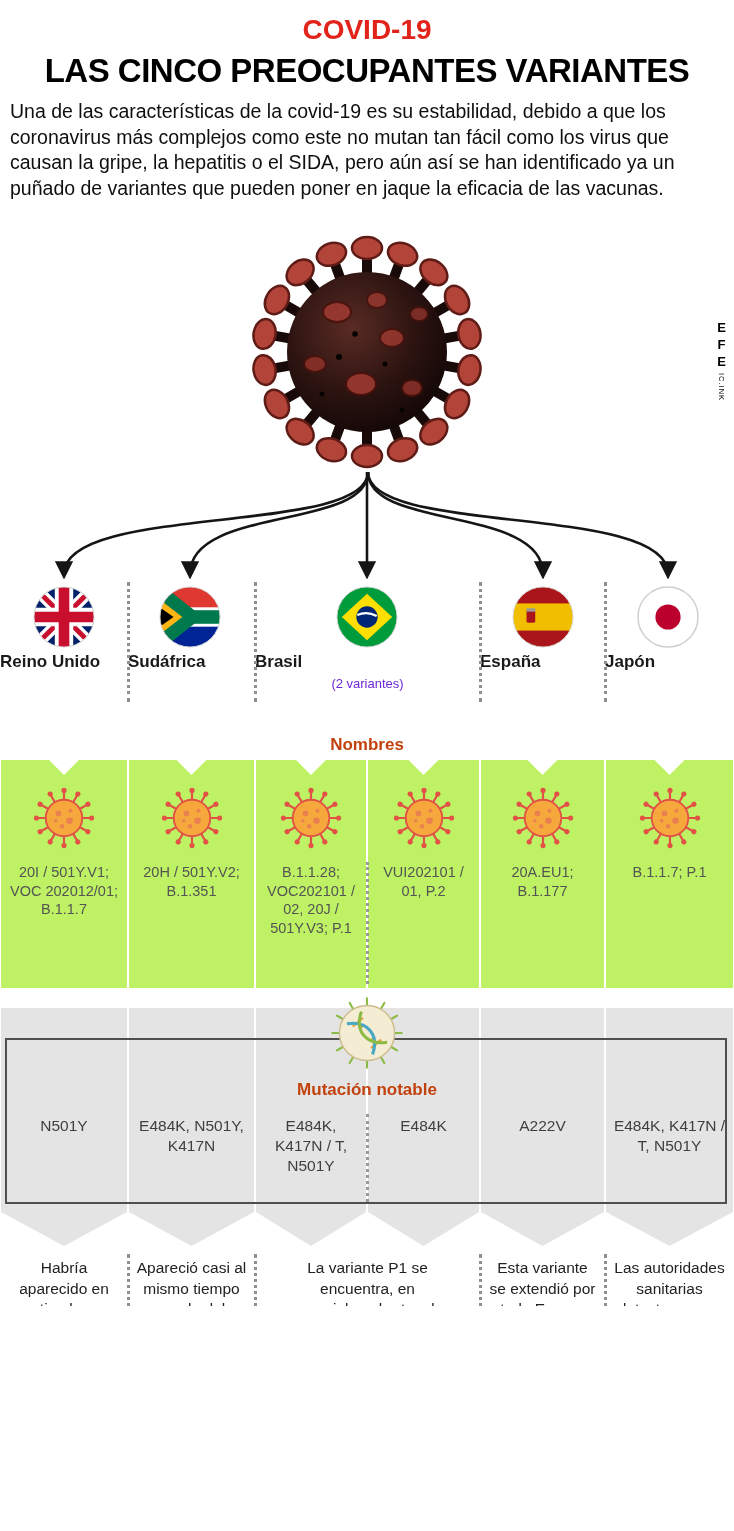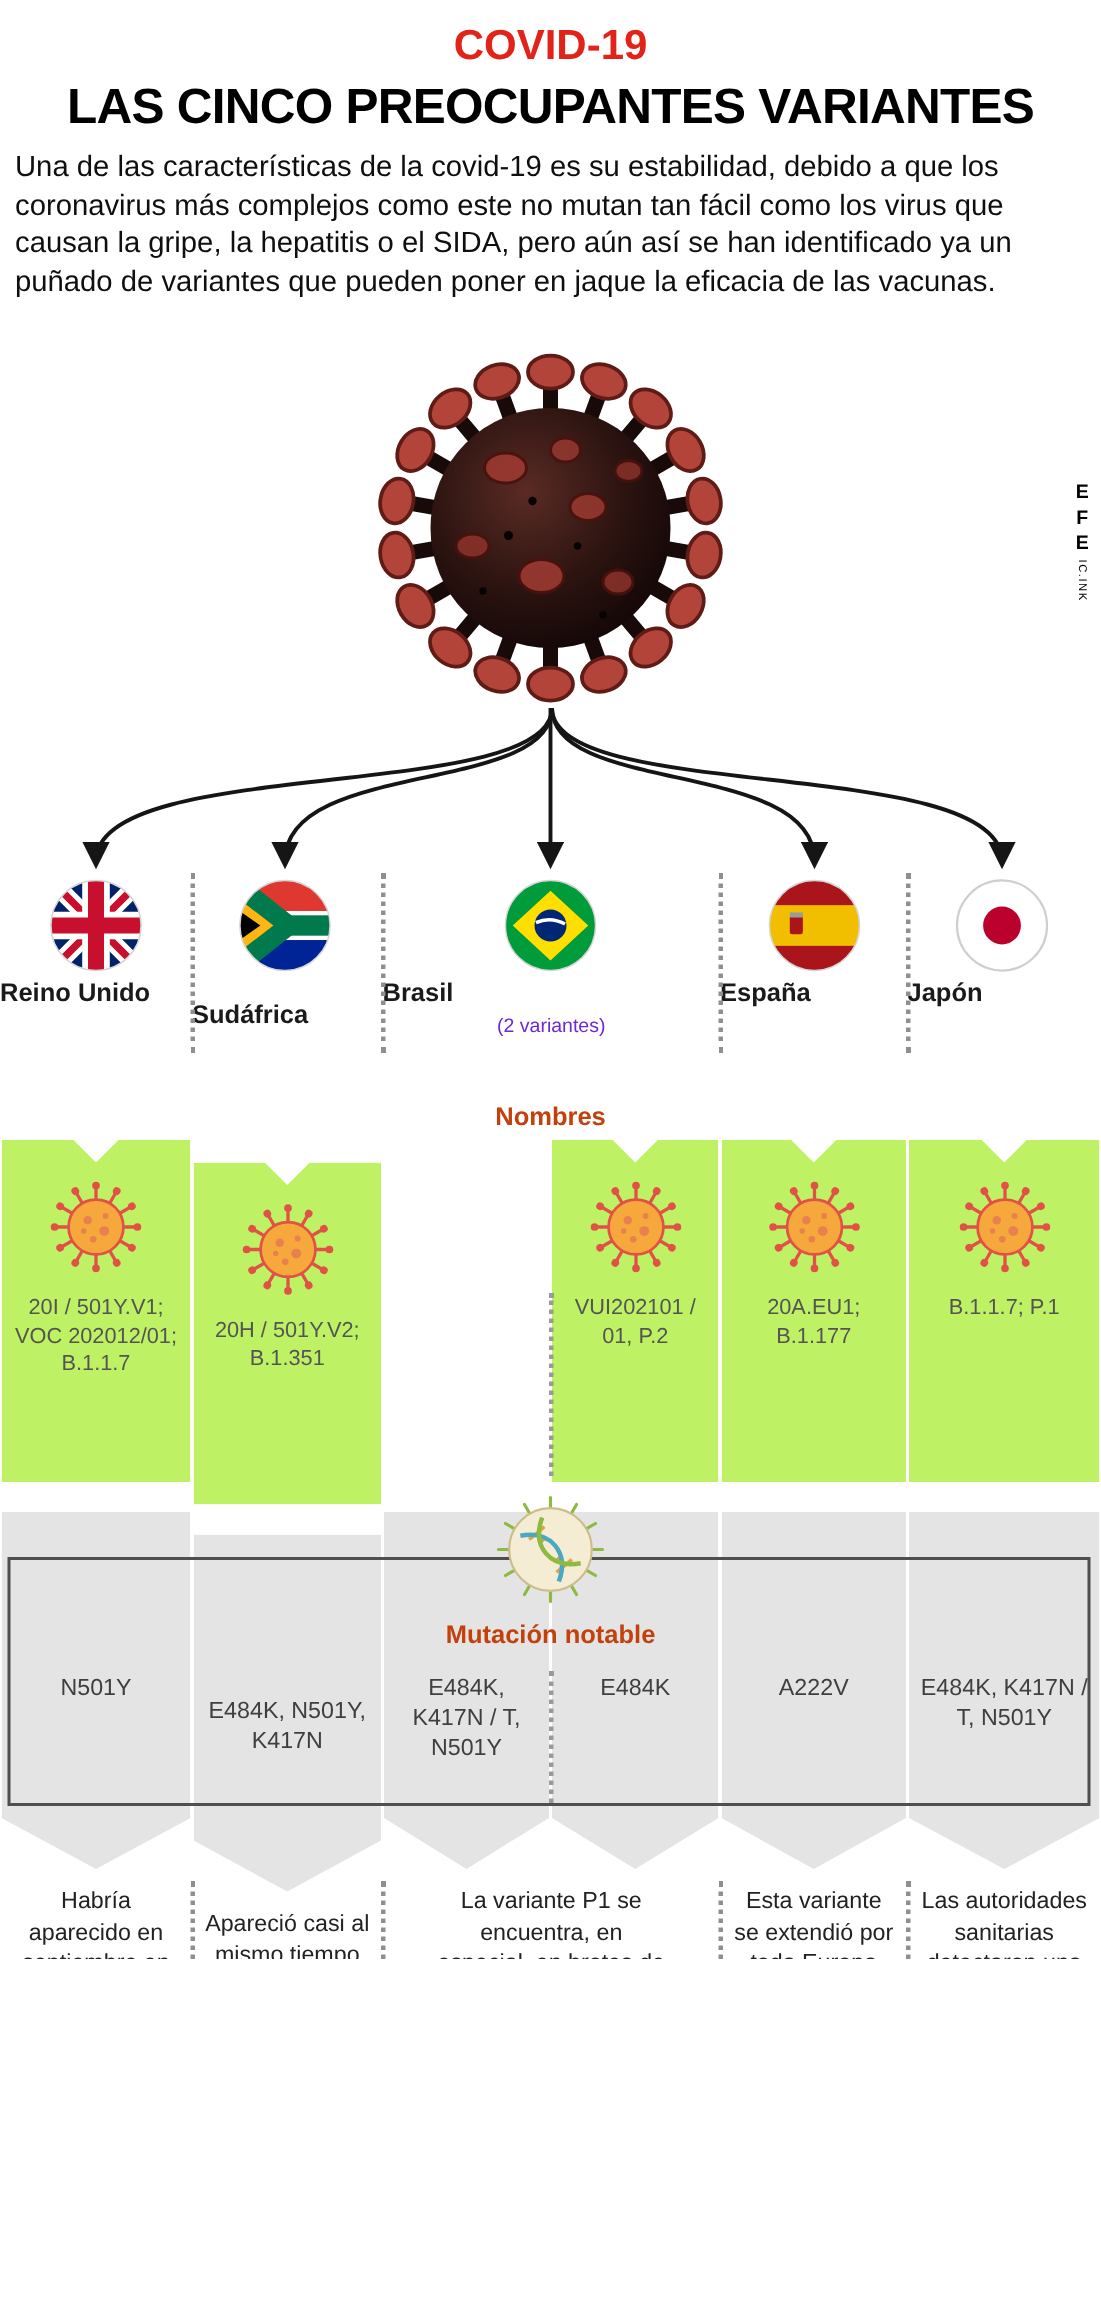--- a/index.html
+++ b/index.html
@@ -15,21 +15,21 @@
   .credit-agency{writing-mode:vertical-rl;text-orientation:upright;font-weight:700;
                  font-size:13px;letter-spacing:2px;color:#000;}
   .credit-id{writing-mode:vertical-rl;font-size:7.5px;color:#000;margin-top:2px;letter-spacing:1px;}
   .big-virus{position:absolute;left:247px;top:232px;}
   .arrows{position:absolute;left:0;top:458px;}
   .flag{position:absolute;top:586px;width:62px;height:62px;}
   .f1{left:33px;}.f2{left:159px;}.f3{left:336px;}.f4{left:512px;}.f5{left:637px;}
   .country{position:absolute;top:652px;text-align:left;font-size:17px;font-weight:700;color:#1a1a1a;}
   .country-note{position:absolute;top:676px;text-align:center;font-size:13px;color:#6d28d9;}
   .c1{left:0;width:128px;}
-  .c2{left:128px;width:127px;margin-top:15px;}
+  .c2{left:128px;width:127px;}
   .c3{left:255px;width:112px;}
   .c4{left:367px;width:113px;}
   .c5{left:480px;width:125px;}
   .c6{left:605px;width:129px;}
   .cbr{left:255px;width:225px;}
   .vsep{position:absolute;width:0;border-left:3px dotted #8f8f8f;}
   .vsep-flags{top:582px;height:120px;}
   .vsep-bottom{top:1254px;height:270px;}
   .section-title{position:absolute;left:0;right:0;text-align:center;
                  font-size:17px;font-weight:700;color:#c2410c;z-index:3;}
@@ -271,20 +271,26 @@
         <use href="#sym-mini-virus"></use>
       </svg>
     <div class="vname">20I / 501Y.V1; VOC 202012/01; B.1.1.7</div>
   </div>
   <div class="panel c2">
     <svg class="mini" viewBox="0 0 70 70">
         <use href="#sym-mini-virus"></use>
       </svg>
     <div class="vname">20H / 501Y.V2; B.1.351</div>
   </div>
+  <div class="panel c3">
+    <svg class="mini" viewBox="0 0 70 70">
+        <use href="#sym-mini-virus"></use>
+      </svg>
+    <div class="vname">B.1.1.28; VOC202101 / 02, 20J / 501Y.V3; P.1</div>
+  </div>
   <div class="panel c4">
     <svg class="mini" viewBox="0 0 70 70">
         <use href="#sym-mini-virus"></use>
       </svg>
     <div class="vname">VUI202101 / 01, P.2</div>
   </div>
   <div class="panel c5">
     <svg class="mini" viewBox="0 0 70 70">
         <use href="#sym-mini-virus"></use>
       </svg>

